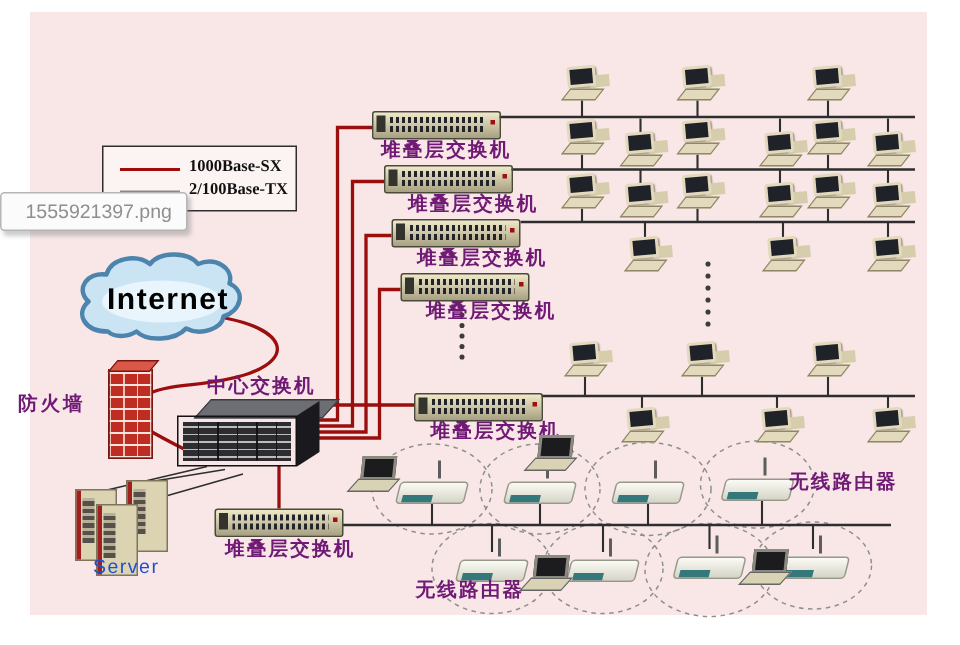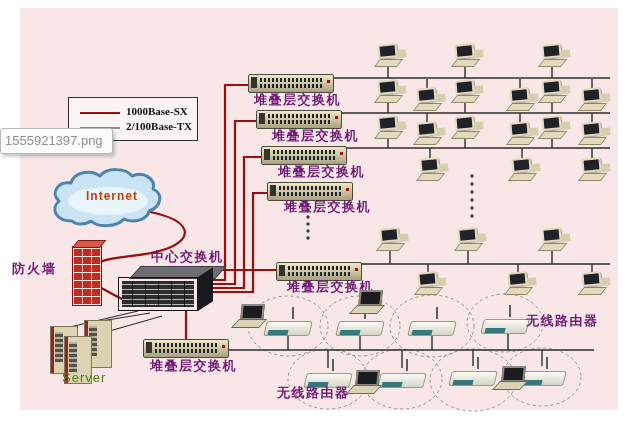--- a/index.html
+++ b/index.html
@@ -15,26 +15,26 @@
   
   .legend{position:absolute;left:68px;top:97px;width:128px;height:42px;background:#fcf3f3;
           border:1px solid #2e2e2e;}
   .legend .ln{position:absolute;left:11px;width:40px;height:2px;}
   .legend .tx{position:absolute;left:57px;font-family:"Liberation Serif",serif;font-size:11px;
               font-weight:bold;color:#111;letter-spacing:0;}
 
   
   .tooltip{position:absolute;left:0;top:128px;width:107px;height:24px;background:#fbfbfb;
            border:1px solid #b5b5b5;border-radius:3px;box-shadow:2px 3px 3px rgba(110,110,110,.35);
-           color:#8f8f8f;font-size:13px;line-height:23px;padding-left:4px;}
+           color:#8f8f8f;font-size:13px;line-height:23px;padding-left:16px;}
 
   
   .cloudwrap{position:absolute;left:44px;top:163px;width:132px;height:74px;}
   .cloudtext{position:absolute;left:64px;top:189px;width:96px;text-align:center;font-weight:bold;
-             font-size:12px;letter-spacing:1px;color:#c2410c;}
+             font-size:20px;letter-spacing:1px;color:#000000;}
 
   
   .fw{position:absolute;left:72px;top:246px;width:28px;height:58px;background:#bf2d22;
       border:1px solid #7c150e;
       background-image:repeating-linear-gradient(0deg,#f0e6df 0 1px,transparent 1px 8px),
                        repeating-linear-gradient(90deg,rgba(250,244,238,.75) 0 1px,transparent 1px 9px);}
   .fw::before{content:"";position:absolute;left:2px;top:-7px;width:26px;height:6px;background:#d9584a;
       border:1px solid #7c150e;transform:skewX(-40deg);}
 
   
@@ -81,21 +81,21 @@
   .laptop::before{content:"";position:absolute;left:7px;top:0;width:19px;height:12px;background:#1c1c1e;
       border:2px solid #8a8a80;transform:skewX(-6deg);}
   .laptop::after{content:"";position:absolute;left:1px;bottom:0;width:26px;height:7px;background:#d9d2b4;
       border:1px solid #666;transform:skewX(-42deg);}
 
   
   .srv{position:absolute;width:26px;height:46px;background:#dcd3b2;border:1px solid #7e765c;}
   .srv::before{content:"";position:absolute;left:4px;top:5px;width:8px;height:30px;
       background:repeating-linear-gradient(0deg,#56504a 0 3px,#b9b197 3px 5px);}
   .srv::after{content:"";position:absolute;left:0;top:0;width:3px;height:100%;background:#a02020;}
-  .srvlbl{position:absolute;left:62px;top:370px;font-size:13px;color:#4d7c0f;letter-spacing:1px;}
+  .srvlbl{position:absolute;left:62px;top:370px;font-size:13px;color:#1d4ed8;letter-spacing:1px;}
 </style>
 </head>
 <body>
 
 <div id="stage">
   <div id="canvas"></div>
 
   <svg class="layer" viewBox="0 0 640 430">
     <g stroke="#8f8f8f" stroke-dasharray="3 3" fill="none" stroke-width="1">
       <ellipse cx="288" cy="326" rx="40" ry="30"></ellipse>
@@ -157,21 +157,21 @@
   <div class="cloudtext">Internet</div>
 
   <div class="fw"></div>
   <div class="lbl" style="left:12px;top:262px;letter-spacing:2px">防火墙</div>
 
   <div class="core">
     <div class="top"></div>
     <div class="front"></div>
     <div class="side"></div>
   </div>
-  <div class="lbl" style="left:151px;top:250px">中心交换机</div>
+  <div class="lbl" style="left:138px;top:250px">中心交换机</div>
 
   <div class="sw" style="left:248px;top:74px"></div>
   <div class="sw" style="left:256px;top:110px"></div>
   <div class="sw" style="left:261px;top:146px"></div>
   <div class="sw" style="left:267px;top:182px"></div>
   <div class="sw" style="left:276px;top:262px"></div>
   <div class="sw" style="left:143px;top:339px"></div>
   <div class="lbl" style="left:254px;top:93px">堆叠层交换机</div>
   <div class="lbl" style="left:272px;top:129px">堆叠层交换机</div>
   <div class="lbl" style="left:278px;top:165px">堆叠层交换机</div>

